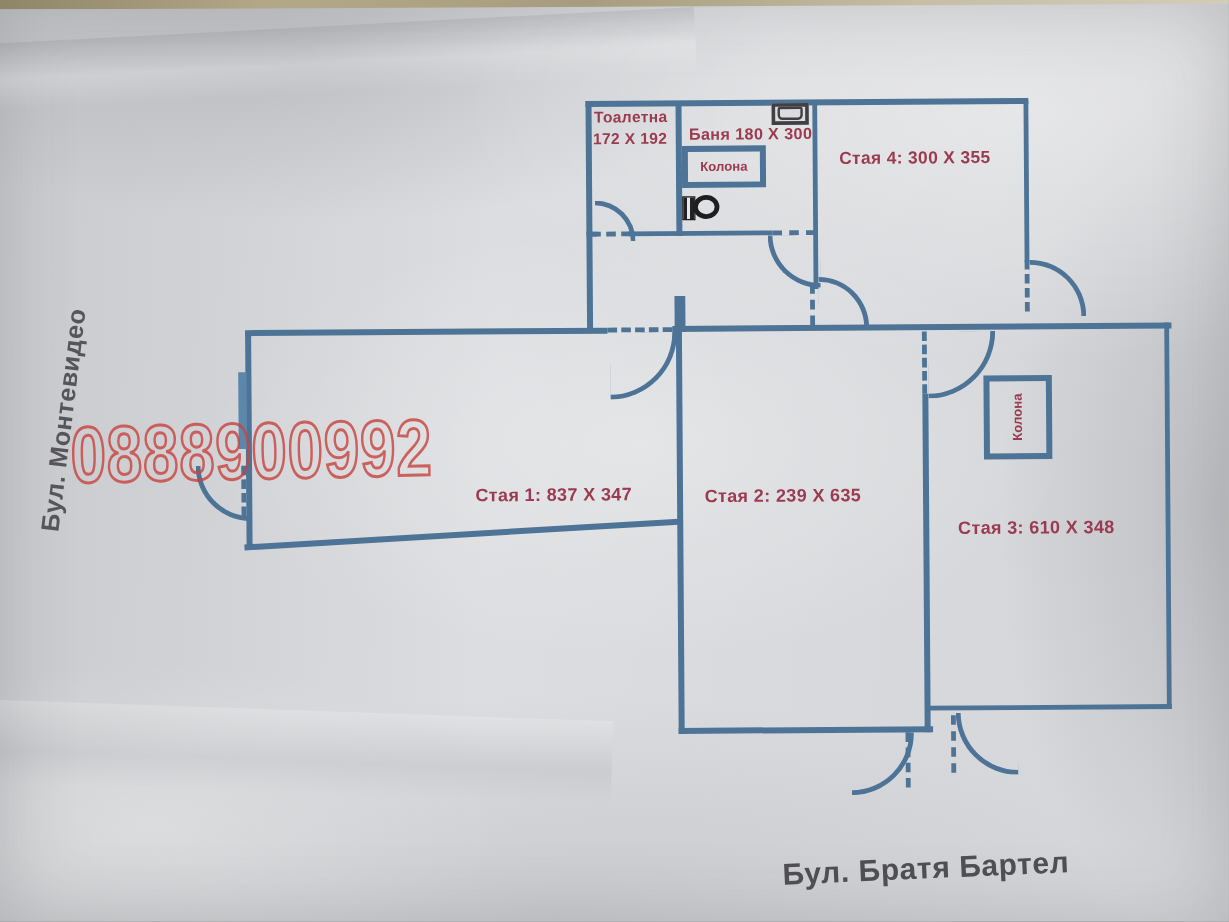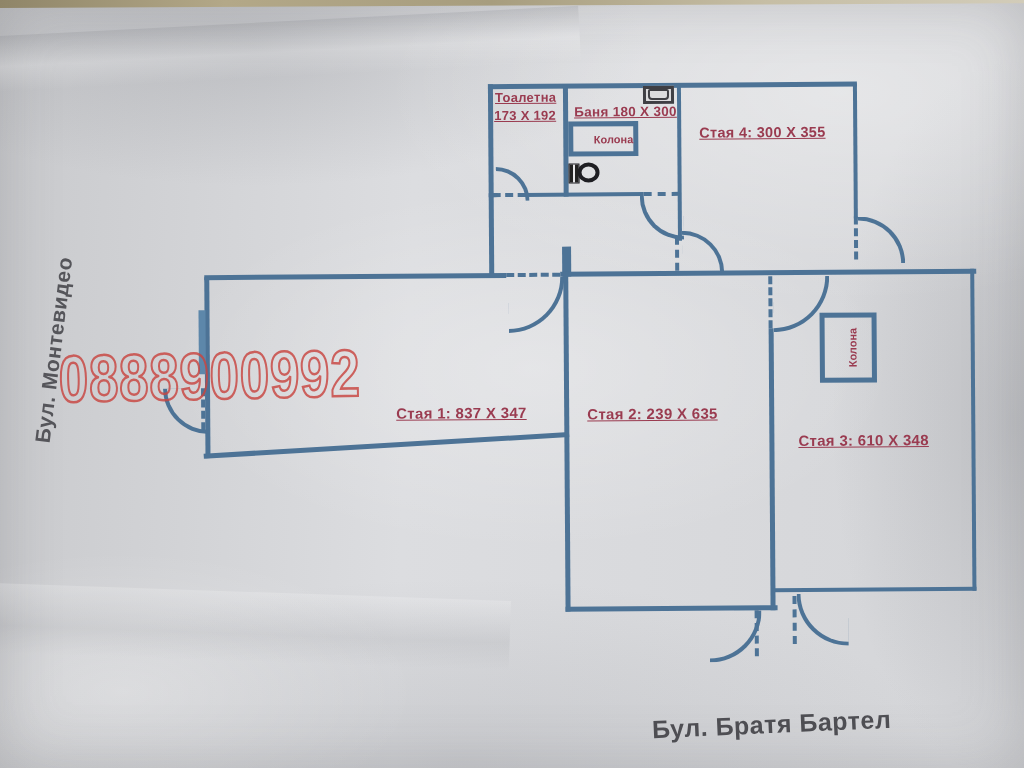--- a/index.html
+++ b/index.html
@@ -31,22 +31,22 @@
   .w.hl{background:#5d87aa;}
   
   .dash-h{position:absolute;height:0;border-top:4px dashed #4d7396;}
   .dash-v{position:absolute;width:0;border-left:4px dashed #4d7396;}
   
   .arc{position:absolute;border:0 solid #4d7396;}
   .arc.tr{border-top-width:4px;border-right-width:4px;border-top-right-radius:100%;}
   .arc.br{border-bottom-width:4px;border-right-width:4px;border-bottom-right-radius:100%;}
   .arc.bl{border-bottom-width:4px;border-left-width:4px;border-bottom-left-radius:100%;}
   
-  .rlabel{position:absolute;color:#9a3b50;font-weight:bold;white-space:nowrap;letter-spacing:.3px;text-decoration:underline;}
-  .kolona-box{position:absolute;border:5px solid #4d7396;display:flex;align-items:center;justify-content:flex-end;}
+  .rlabel{position:absolute;color:#9a3b50;font-weight:bold;white-space:nowrap;letter-spacing:.3px;}
+  .kolona-box{position:absolute;border:5px solid #4d7396;display:flex;align-items:center;justify-content:center;}
   .kolona-box span{color:#9a3b50;font-weight:bold;font-size:11px;white-space:nowrap;}
   .kolona-box.vert span{transform:rotate(-90deg);}
   
   .sink{position:absolute;left:645px;top:87px;width:31px;height:18px;border:3px solid #3f3f44;background:#dcdcde;box-sizing:border-box;}
   .sink .basin{position:absolute;left:2px;right:2px;bottom:1px;height:7px;border:2px solid #3f3f44;border-radius:2px 2px 4px 4px;}
   .toilet{position:absolute;left:570px;top:162px;width:33px;height:22px;}
   .toilet .tank{position:absolute;left:0;top:2px;width:9px;height:18px;
     background:linear-gradient(to right,#222 35%,#e8e8ea 35%,#e8e8ea 60%,#222 60%);border:1px solid #1e1e22;}
   .toilet .bowl{position:absolute;left:9px;top:1px;width:22px;height:20px;border:4px solid #1e1e22;border-radius:50%;background:#dfe0e2;box-sizing:border-box;}
   
@@ -116,21 +116,21 @@
 
     <div class="sink">
         <div class="basin"></div>
       </div>
     <div class="toilet">
       <div class="tank"></div>
       <div class="bowl"></div>
     </div>
 
     <div class="rlabel" style="left:497px;top:90px;font-size:13px;">Тоалетна</div>
-    <div class="rlabel" style="left:496px;top:108px;font-size:13px;">173 X 192</div>
+    <div class="rlabel" style="left:496px;top:108px;font-size:13px;">172 X 192</div>
     <div class="rlabel" style="left:576px;top:105px;font-size:13.5px;">Баня 180 X 300</div>
     <div class="rlabel" style="left:701px;top:126px;font-size:14.5px;">Стая 4: 300 X 355</div>
     <div class="rlabel" style="left:396px;top:404px;font-size:15px;">Стая 1: 837 X 347</div>
     <div class="rlabel" style="left:587px;top:406px;font-size:15px;">Стая 2: 239 X 635</div>
     <div class="rlabel" style="left:798px;top:410px;font-size:15px;margin-top:24px;">Стая 3: 610 X 348</div>
   </div>
 
   <div class="watermark">0888900992</div>
   <div class="street-left">Бул. Монтевидео</div>
   <div class="street-bottom">Бул. Братя Бартел</div>

